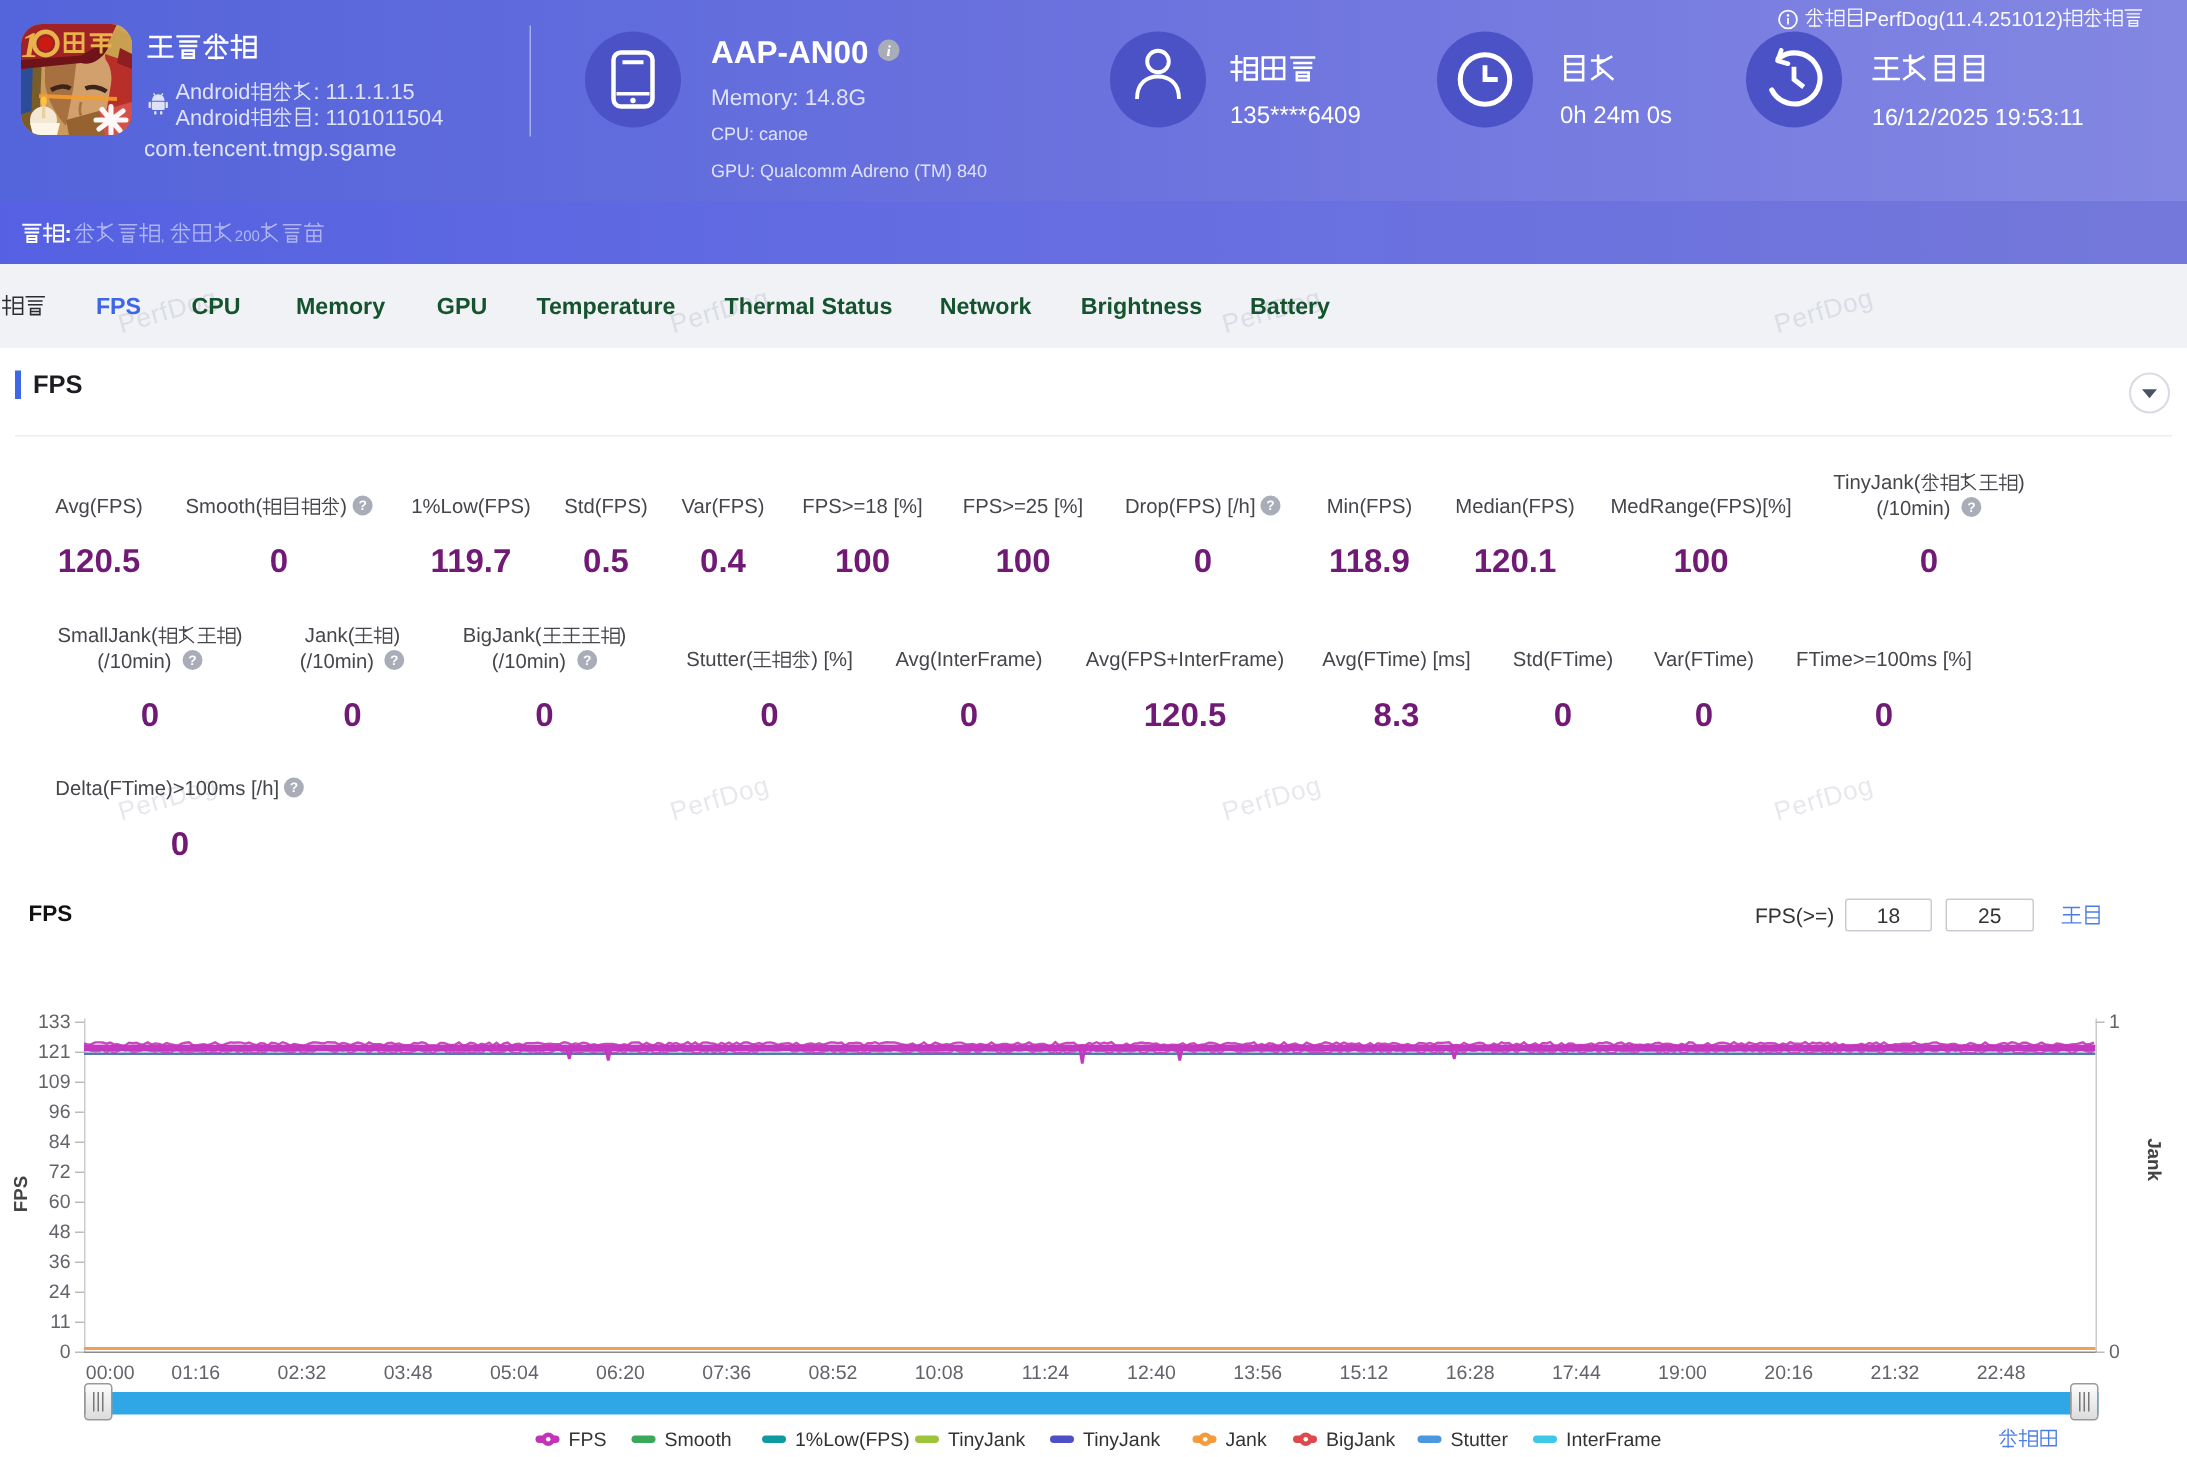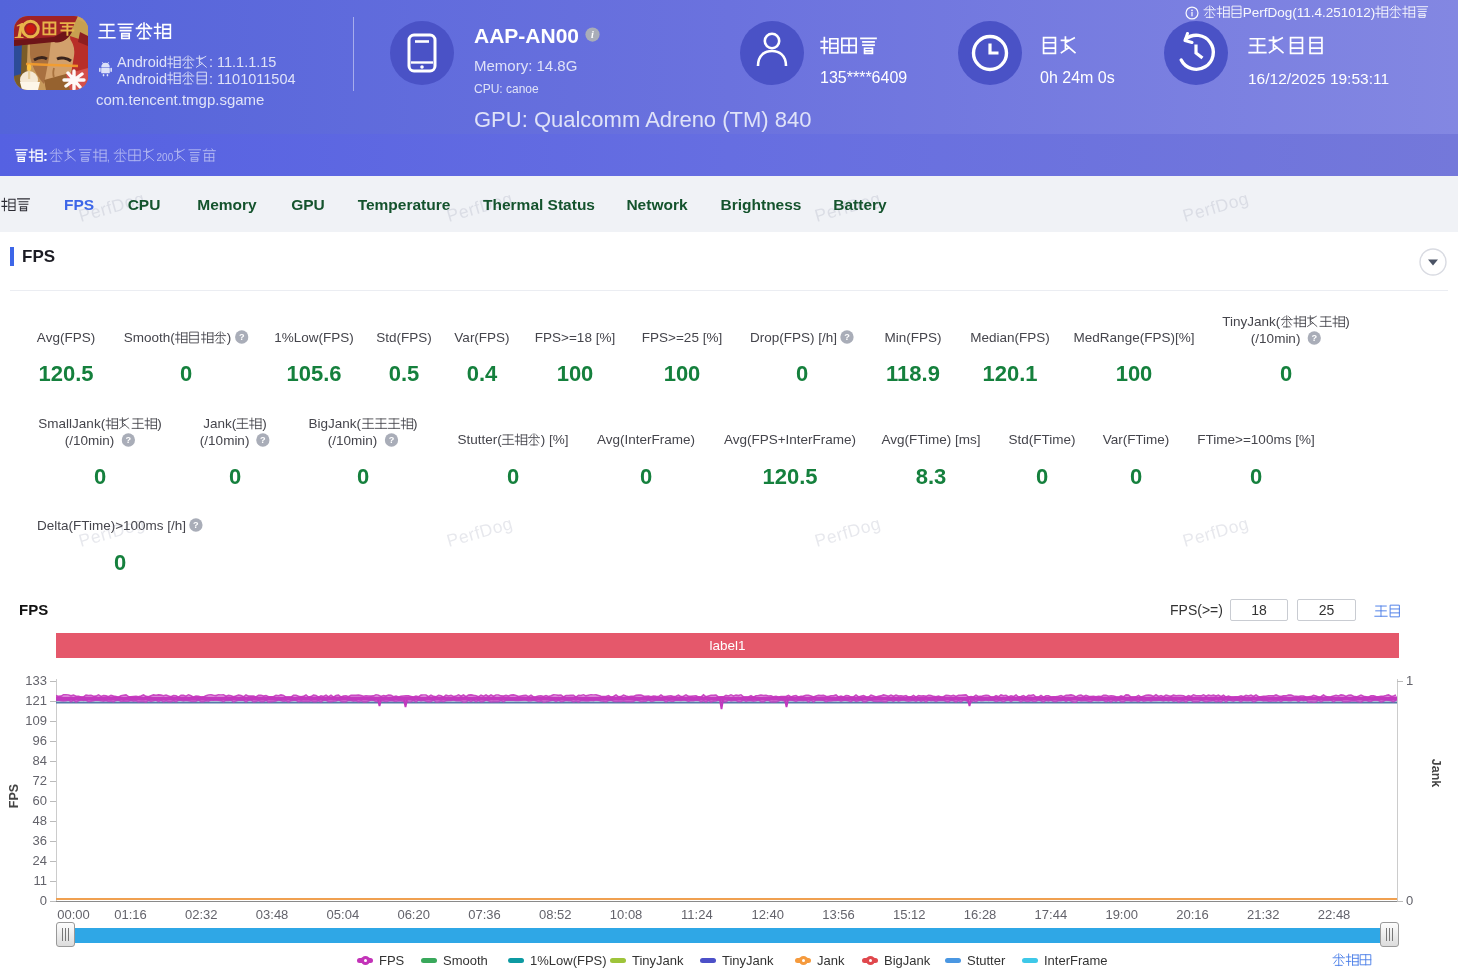--- a/index.html
+++ b/index.html
@@ -10,21 +10,21 @@
 .note { position:absolute; left:0; top:134px; width:1458px; height:42px;
   background:linear-gradient(90deg,#5561e2 0%,#666ee1 50%,#7478da 100%); }
 .tabbar { position:absolute; left:0; top:176px; width:1458px; height:56px; background:#f0f2f6; }
 .hcirc { position:absolute; width:64px; height:64px; border-radius:50%; background:#4a52c6; }
 .wht { color:#fff; position:absolute; }
 .sub { color:#dfe2f8; position:absolute; font-size:14.5px; }
 .tab { position:absolute; top:196px; transform:translateX(-50%); font-size:15.5px; color:#14532d; white-space:nowrap;font-weight:bold; }
 .tab.act { color:#3d66e8; font-weight:bold; }
 .wm { position:absolute; font-size:17.5px; color:rgba(125,132,158,0.19); transform:rotate(-16deg); letter-spacing:0.5px; }
 .slab { position:absolute; transform:translateX(-50%); text-align:center; font-size:13.5px; color:#45454c; white-space:nowrap; line-height:16.5px; }
-.sval { position:absolute; transform:translateX(-50%); text-align:center; font-size:22px; font-weight:bold; color:#15803d; white-space:nowrap; }
+.sval { position:absolute; transform:translateX(-50%); text-align:center; font-size:22px; font-weight:bold; color:#701a75; white-space:nowrap; }
 .ylab { position:absolute; left:14px; width:33px; text-align:right; font-size:13px; color:#63636b; }
 .yrlab { position:absolute; left:1406px; font-size:13px; color:#63636b; }
 .xlab { position:absolute; top:907px; transform:translateX(-50%); font-size:13px; color:#63636b; white-space:nowrap; }
 .tick { position:absolute; height:1px; background:#bbb; }
 .litem { position:absolute; top:951px; height:15px; }
 .lic { display:inline-block; position:relative; width:16px; height:5px; border-radius:2.5px; vertical-align:2px; }
 .ldot { position:absolute; left:3.5px; top:-2px; width:9px; height:9px; border-radius:50%; }
 .lwh { position:absolute; left:3px; top:3px; width:3px; height:3px; border-radius:50%; background:#fff; }
 .ltx { font-size:13px; color:#333; margin-left:6px; }
 .inpbox { position:absolute; top:599px; height:22px; border:1px solid #c9ccd2; border-radius:2px; background:#fff; text-align:center; font-size:14px; color:#333; line-height:20px; }
@@ -158,21 +158,21 @@
 <line x1="8" y1="8.5" x2="22" y2="8.5" stroke="#fff" stroke-width="2.6"></line>
 <line x1="4" y1="29.5" x2="26" y2="29.5" stroke="#fff" stroke-width="2.4"></line>
 <circle cx="15" cy="34" r="1.8" fill="#fff"></circle>
 </svg>
 <div class="wht" style="left:474px;top:24px;font-weight:bold;font-size:21px">AAP-AN00&nbsp;<svg width="15" height="15" viewBox="0 0 16 16" style="vertical-align:1px">
         <circle cx="8" cy="8" r="7.6" fill="#a9adb8"></circle>
         <text x="8" y="11.8" font-size="11" font-weight="bold" font-style="italic" fill="#fff" text-anchor="middle" font-family="Liberation Serif">i</text>
       </svg></div>
 <div class="sub" style="left:474px;top:57px;font-size:15px">Memory: 14.8G</div>
 <div class="sub" style="left:474px;top:82px;font-size:12px">CPU: canoe</div>
-<div class="sub" style="left:474px;top:107px;font-size:22px">GPU: Qualcomm Adreno (TM) 840</div>
+<div class="sub" style="left:474px;top:107px;font-size:12px">GPU: Qualcomm Adreno (TM) 840</div>
 
 <div class="hcirc" style="left:740px;top:21px"></div>
 <svg width="34" height="36" viewBox="0 0 34 36" style="position:absolute;left:755px;top:31px" fill="none" stroke="#fff" stroke-width="2.6">
 <circle cx="17" cy="10" r="7.2"></circle>
 <path d="M3 35 C3 24 10 20 17 20 C24 20 31 24 31 35"></path>
 </svg>
 <div class="wht" style="left:820px;top:36px"><svg class="cj" width="58" height="19" viewBox="0 0 58 19" style="vertical-align:-2.5px">
         <g fill="none" stroke="#fff" stroke-width="8.5" stroke-linecap="square">
           <use href="#k8" transform="translate(0.0 0) scale(0.1979)"></use>
           <use href="#k5" transform="translate(19.5 0) scale(0.1979)"></use>
@@ -285,21 +285,21 @@
           <use href="#k2" transform="translate(13.0 0) scale(0.1354)"></use>
           <use href="#k8" transform="translate(26.0 0) scale(0.1354)"></use>
           <use href="#k3" transform="translate(39.0 0) scale(0.1354)"></use>
         </g>
       </svg>)<span style="display:inline-block;width:3px"></span><svg width="14" height="14" viewBox="0 0 16 16" style="vertical-align:-2px">
         <circle cx="8" cy="8" r="7.6" fill="#a9adb8"></circle>
         <text x="8" y="11.6" font-size="10.5" font-weight="bold" fill="#fff" text-anchor="middle" font-family="Liberation Sans">?</text>
       </svg></div>
 <div class="sval" style="left:186px;top:361px">0</div>
 <div class="slab" style="left:314px;top:330px">1%Low(FPS)</div>
-<div class="sval" style="left:314px;top:361px">105.6</div>
+<div class="sval" style="left:314px;top:361px">119.7</div>
 <div class="slab" style="left:404px;top:330px">Std(FPS)</div>
 <div class="sval" style="left:404px;top:361px">0.5</div>
 <div class="slab" style="left:482px;top:330px">Var(FPS)</div>
 <div class="sval" style="left:482px;top:361px">0.4</div>
 <div class="slab" style="left:575px;top:330px">FPS&gt;=18 [%]</div>
 <div class="sval" style="left:575px;top:361px">100</div>
 <div class="slab" style="left:682px;top:330px">FPS&gt;=25 [%]</div>
 <div class="sval" style="left:682px;top:361px">100</div>
 <div class="slab" style="left:802px;top:330px">Drop(FPS) [/h]<span style="display:inline-block;width:3px"></span><svg width="14" height="14" viewBox="0 0 16 16" style="vertical-align:-2px">
         <circle cx="8" cy="8" r="7.6" fill="#a9adb8"></circle>
@@ -389,21 +389,20 @@
 <div class="abs" style="left:1170px;top:602px;font-size:14px;color:#333">FPS(&gt;=)</div>
 <div class="inpbox" style="left:1230px;width:58px">18</div>
 <div class="inpbox" style="left:1297px;width:59px">25</div>
 <div class="abs" style="left:1374px;top:602px"><svg class="cj" width="28" height="14" viewBox="0 0 28 14" style="vertical-align:-1.8px">
         <g fill="none" stroke="#4a7de8" stroke-width="6.5" stroke-linecap="square">
           <use href="#k1" transform="translate(0.0 0) scale(0.1458)"></use>
           <use href="#k2" transform="translate(14.0 0) scale(0.1458)"></use>
         </g>
       </svg></div>
 
-<div class="abs" style="left:56px;top:633px;width:1343px;height:25px;background:#e5586b;color:#fff;font-size:13.5px;text-align:center;line-height:25px">label1</div>
 
 <div class="abs" style="left:56px;top:679px;width:1px;height:223px;background:#ccc"></div>
 <div class="abs" style="left:1397px;top:679px;width:1px;height:223px;background:#ccc"></div>
 <div class="abs" style="left:56px;top:901px;width:1342px;height:1px;background:#8a8a8a"></div>
 <div class="ylab" style="top:672.5px">133</div>
 <div class="tick" style="left:50px;top:680.5px;width:6px"></div>
 <div class="ylab" style="top:692.5px">121</div>
 <div class="tick" style="left:50px;top:700.5px;width:6px"></div>
 <div class="ylab" style="top:712.5px">109</div>
 <div class="tick" style="left:50px;top:720.5px;width:6px"></div>

